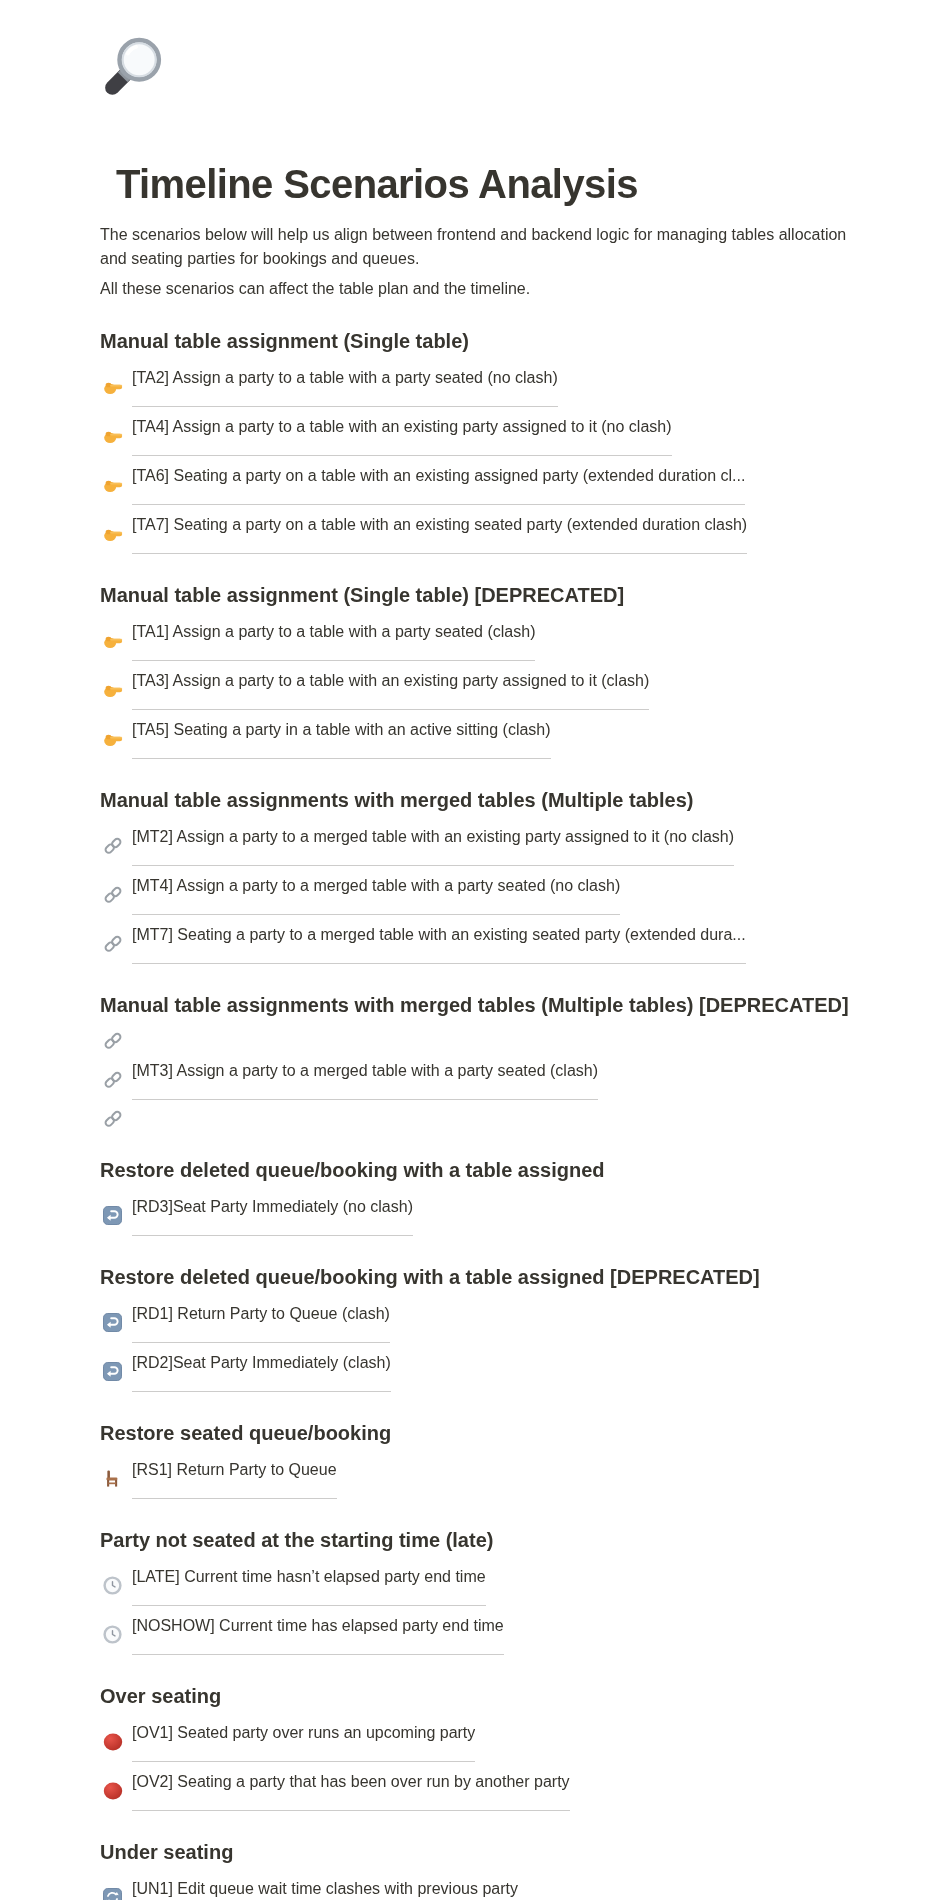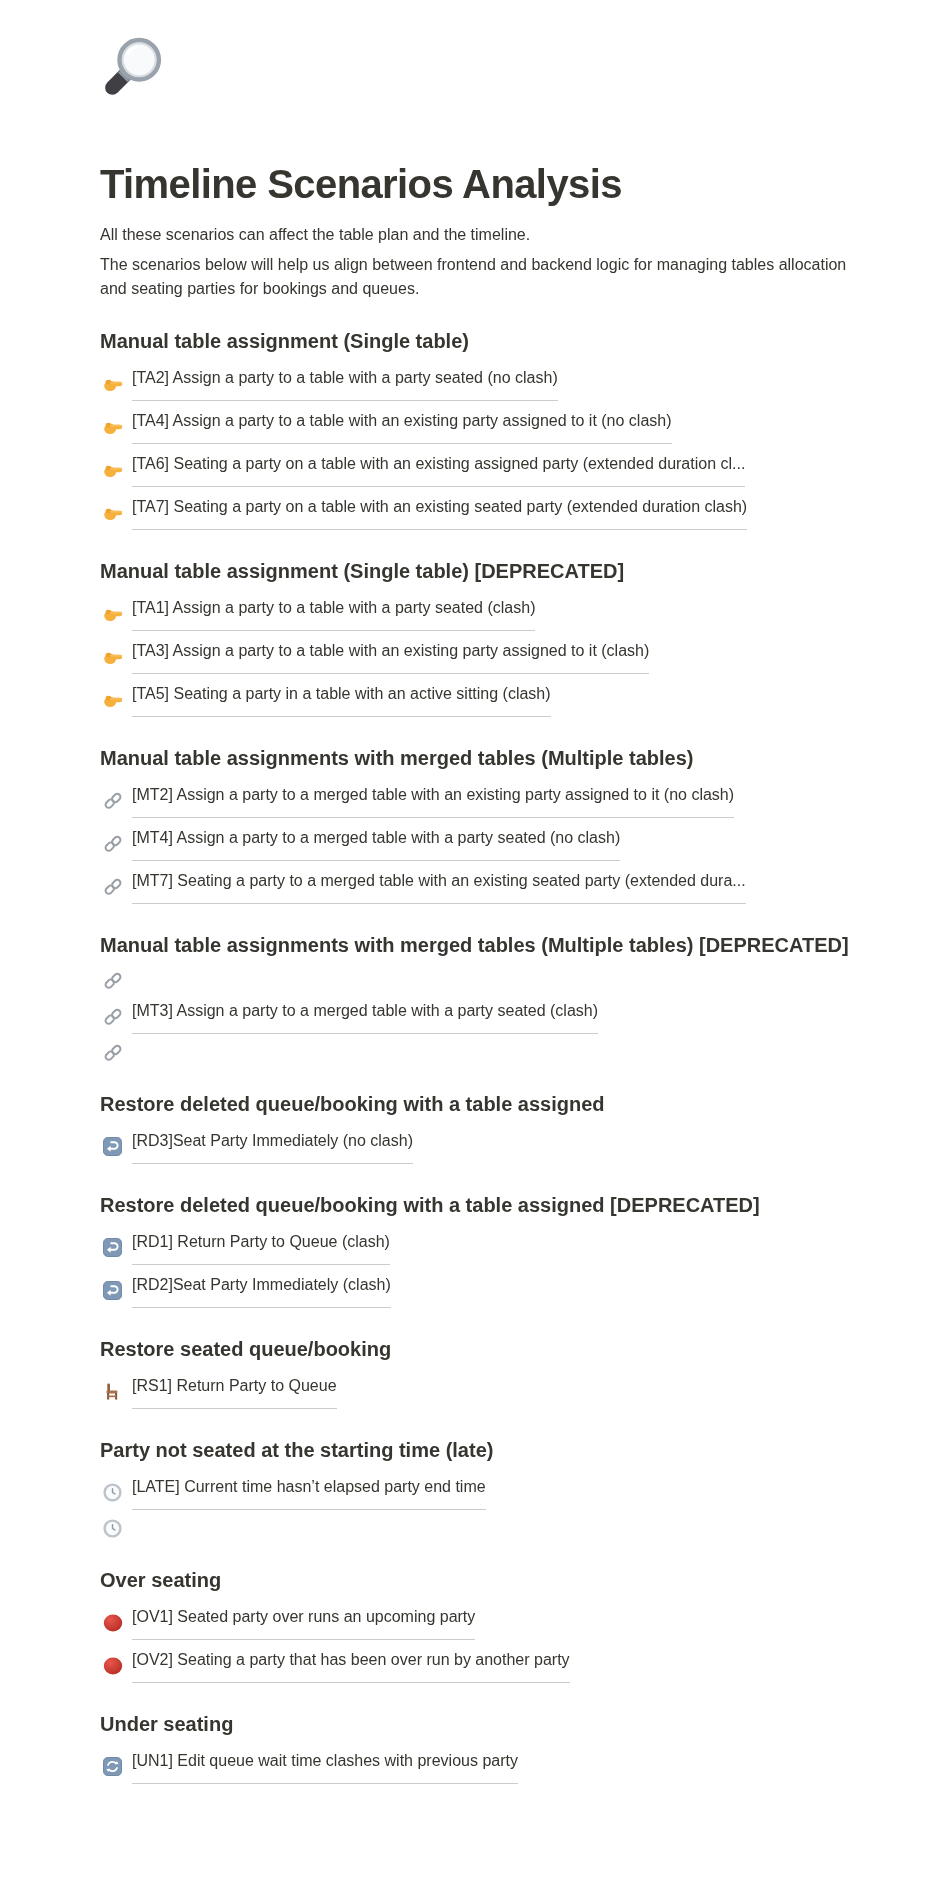--- a/index.html
+++ b/index.html
@@ -4,33 +4,33 @@
 <style>
   html,body{margin:0;padding:0;background:#ffffff;}
   body{
     width:944px;height:1900px;box-sizing:border-box;overflow:hidden;
     color:#37352F;font-family:"Liberation Sans",sans-serif;
   }
   .page{padding:34px 82px 40px 100px;width:762px;box-sizing:content-box;}
   .page-emoji{width:66px;height:66px;display:block;}
   .page-title{
     font-size:40px;line-height:1.2;font-weight:700;letter-spacing:-0.6px;
-    margin:60px 0 12px 0;
+    margin:60px 0 12px 16px;
   }
   .intro{font-size:16px;line-height:24px;margin:0;padding:3px 0;}
   .section{margin-top:24px;}
   .sec-heading{font-size:20px;line-height:26px;font-weight:700;margin:0 0 8px 0;}
   .item{
     display:flex;align-items:center;gap:9px;padding:4px 2px;
     font-size:16px;line-height:24px;color:#37352F;text-decoration:none;cursor:pointer;
   }
   .icon-wrap{width:21px;height:21px;flex:none;display:flex;align-items:center;justify-content:center;}
   .item-text{
     border-bottom:1px solid rgba(55,53,47,0.25);
-    padding-bottom:10px;white-space:nowrap;overflow:hidden;max-width:724px;
+    padding-bottom:16px;white-space:nowrap;overflow:hidden;max-width:724px;
   }
   svg{display:block;}
 </style>
 </head>
 <body>
 
 <svg width="0" height="0" style="position:absolute" aria-hidden="true">
   <defs>
     <symbol id="sym-magnifier" viewBox="0 0 64 64">
       <line x1="12" y1="52" x2="25" y2="39" stroke="#3F3F44" stroke-width="14" stroke-linecap="round"></line>
@@ -87,22 +87,22 @@
 <div class="page">
 
   <span class="page-emoji">
     <svg width="66" height="66">
         <use href="#sym-magnifier"></use>
       </svg>
   </span>
 
   <h1 class="page-title">Timeline Scenarios Analysis</h1>
 
+  <p class="intro">The scenarios below will help us align between frontend and backend logic for managing tables allocation and seating parties for bookings and queues.</p>
   <p class="intro">All these scenarios can affect the table plan and the timeline.</p>
-  <p class="intro">The scenarios below will help us align between frontend and backend logic for managing tables allocation and seating parties for bookings and queues.</p>
 
   <div class="section">
     <h2 class="sec-heading">Manual table assignment (Single table)</h2>
     <a class="item">
       <span class="icon-wrap">
           <svg width="20" height="20">
             <use href="#sym-point-right"></use>
           </svg>
         </span>
       <span class="item-text">[TA2] Assign a party to a table with a party seated (no clash)</span>
@@ -268,20 +268,21 @@
           </svg>
         </span>
       <span class="item-text">[LATE] Current time hasn’t elapsed party end time</span>
     </a>
     <a class="item">
       <span class="icon-wrap">
           <svg width="19" height="19">
             <use href="#sym-clock"></use>
           </svg>
         </span>
+      <span class="item-text">[NOSHOW] Current time has elapsed party end time</span>
     </a>
   </div>
 
   <div class="section">
     <h2 class="sec-heading">Over seating</h2>
     <a class="item">
       <span class="icon-wrap">
           <svg width="20" height="20">
             <use href="#sym-red"></use>
           </svg>

